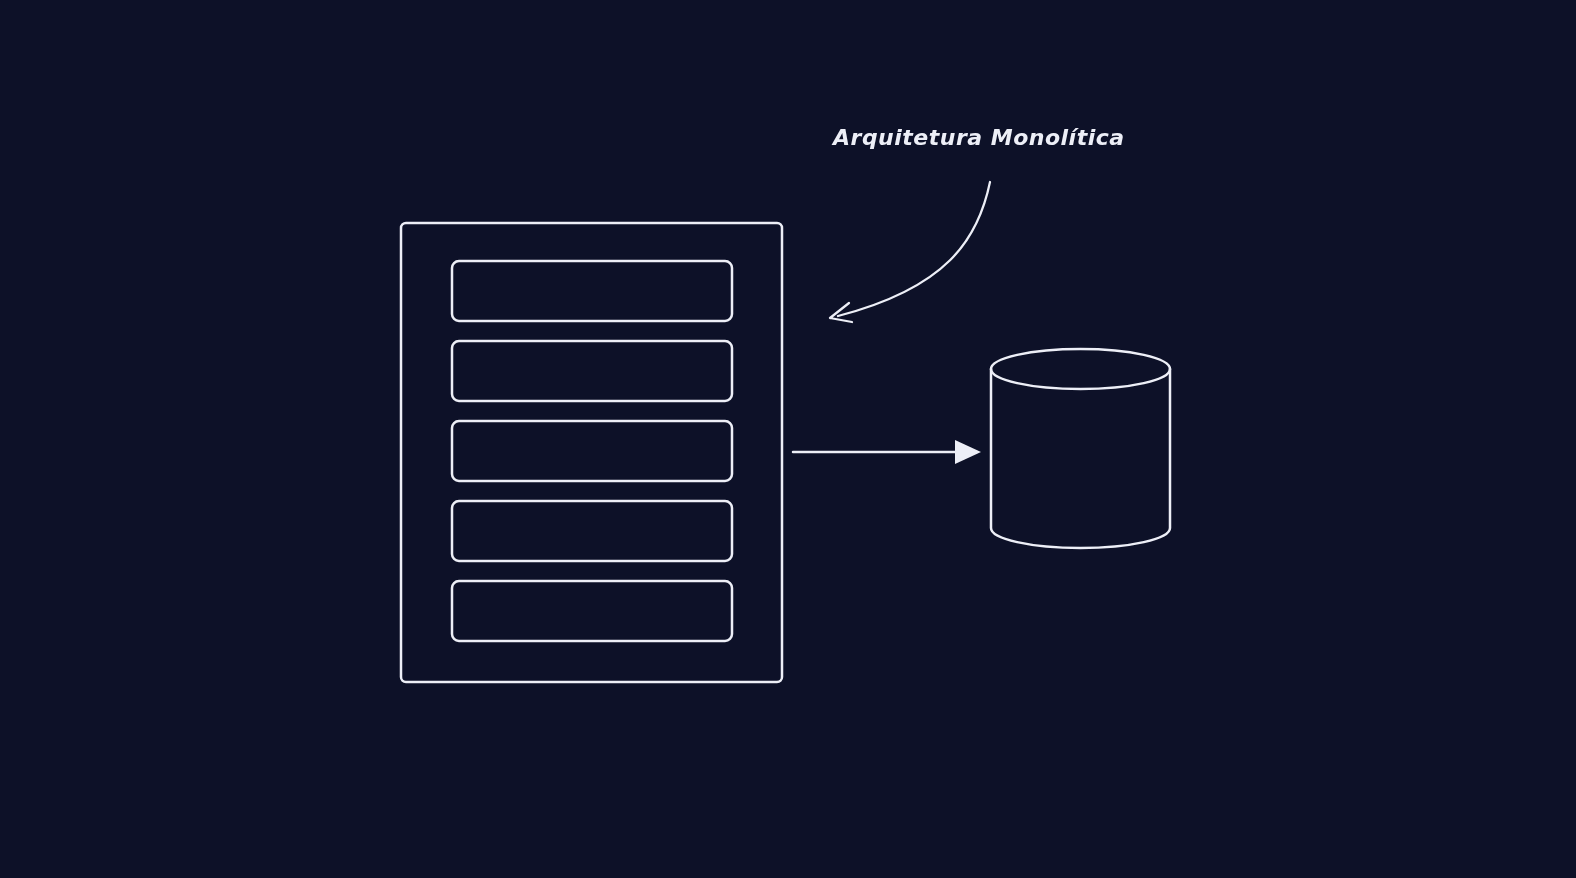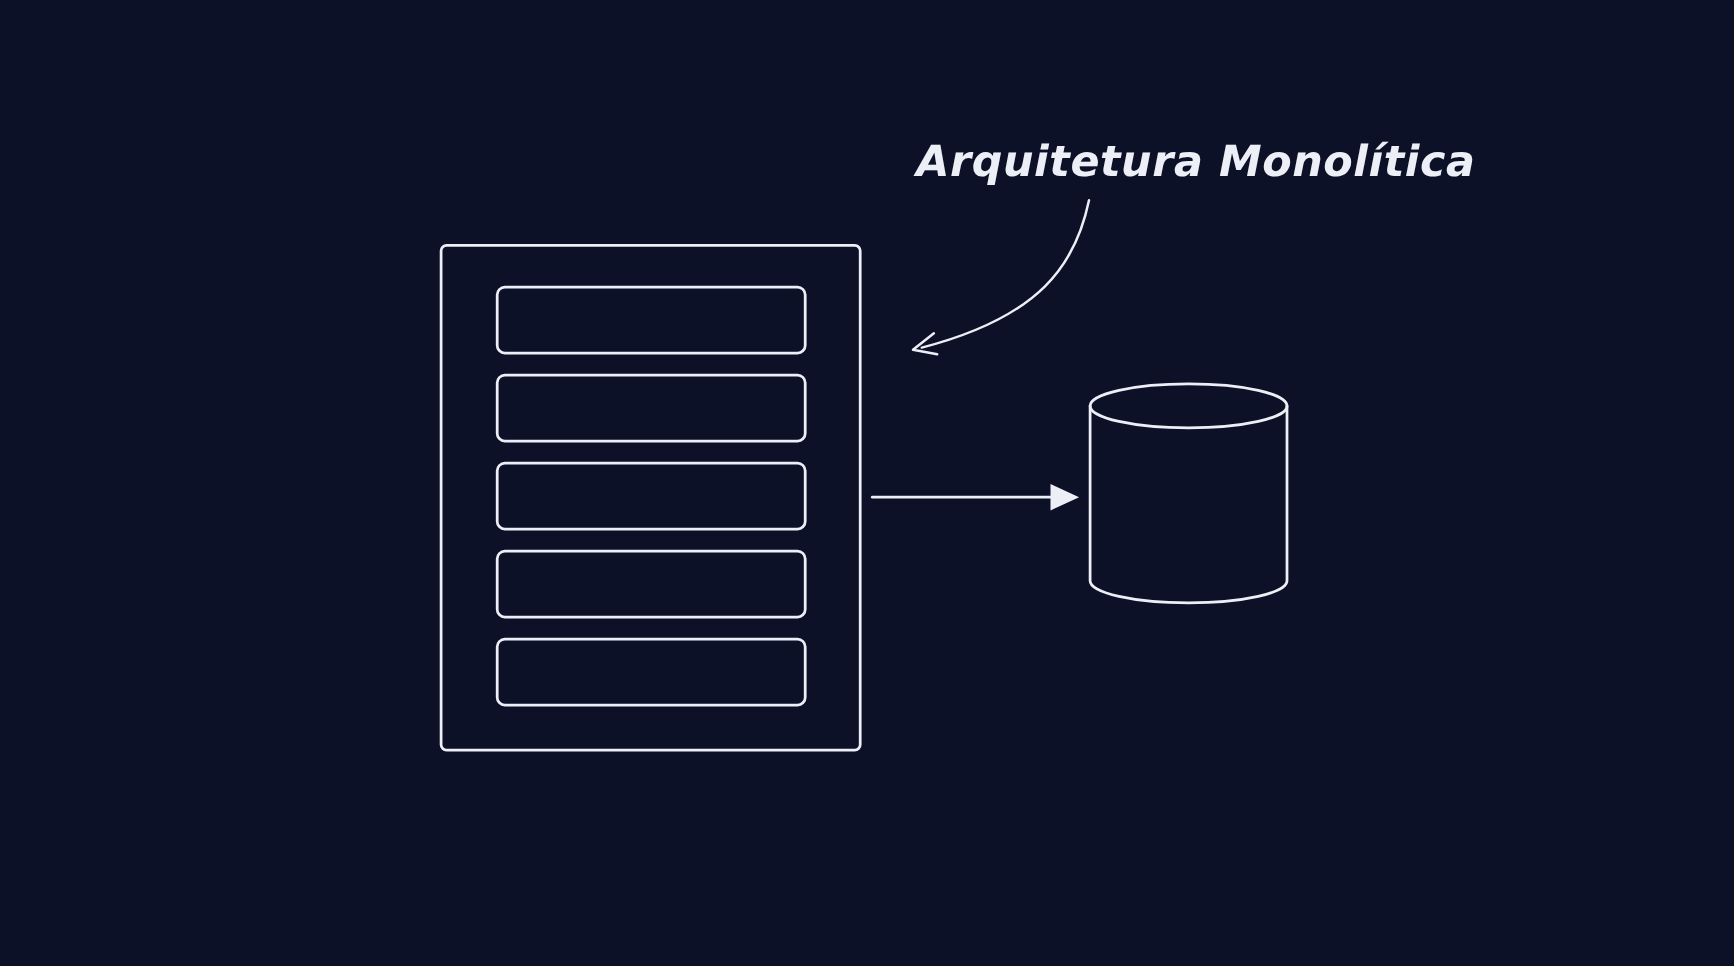--- a/index.html
+++ b/index.html
@@ -21,25 +21,25 @@
     stroke-width:2.5;
     stroke-linecap:round;
     stroke-linejoin:round;
   }
   .thin{stroke-width:2.25;}
   .fillhead{fill:var(--ink);stroke:none;}
   .label{
     position:absolute;
     left:833px;top:125px;width:330px;
     color:var(--ink);
-    font-size:39px;
+    font-size:22px;
     font-style:italic;
     font-weight:600;
     letter-spacing:0.5px;
-    text-align:right;
+    text-align:left;
     white-space:nowrap;
   }
 </style>
 </head>
 <body>
 
 <div class="canvas">
 
   <svg width="1576" height="878" viewBox="0 0 1576 878">
 

